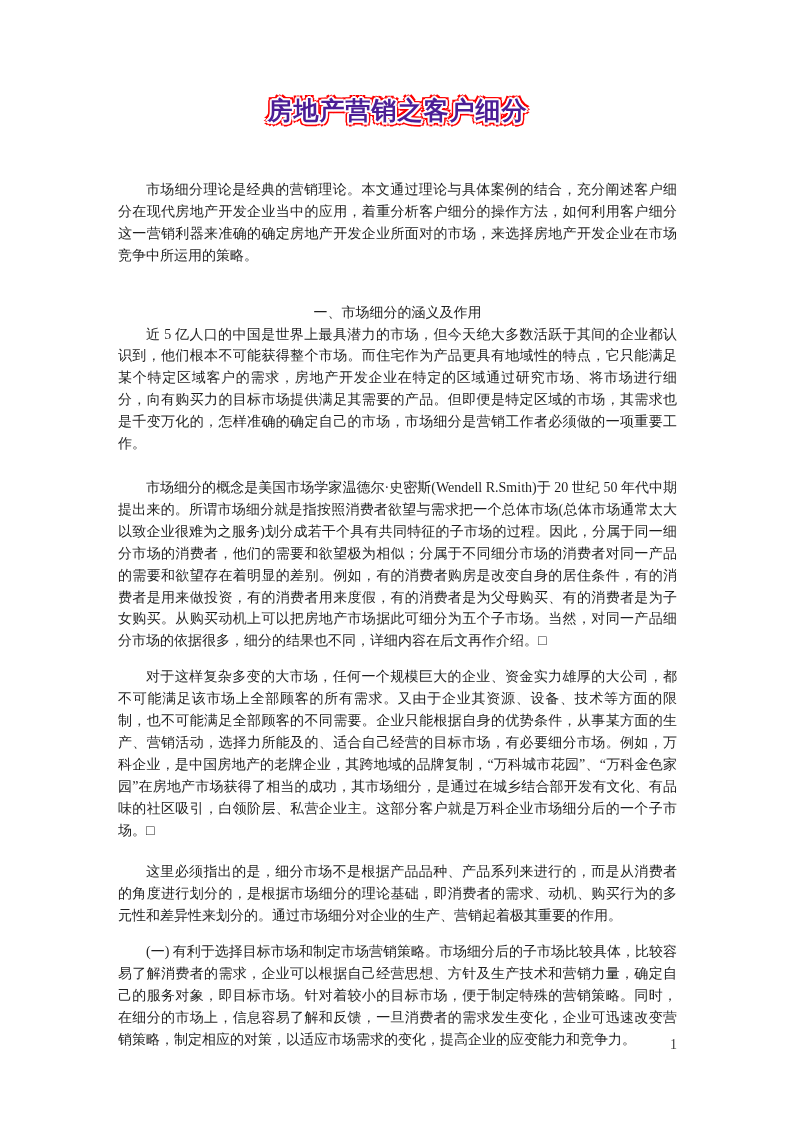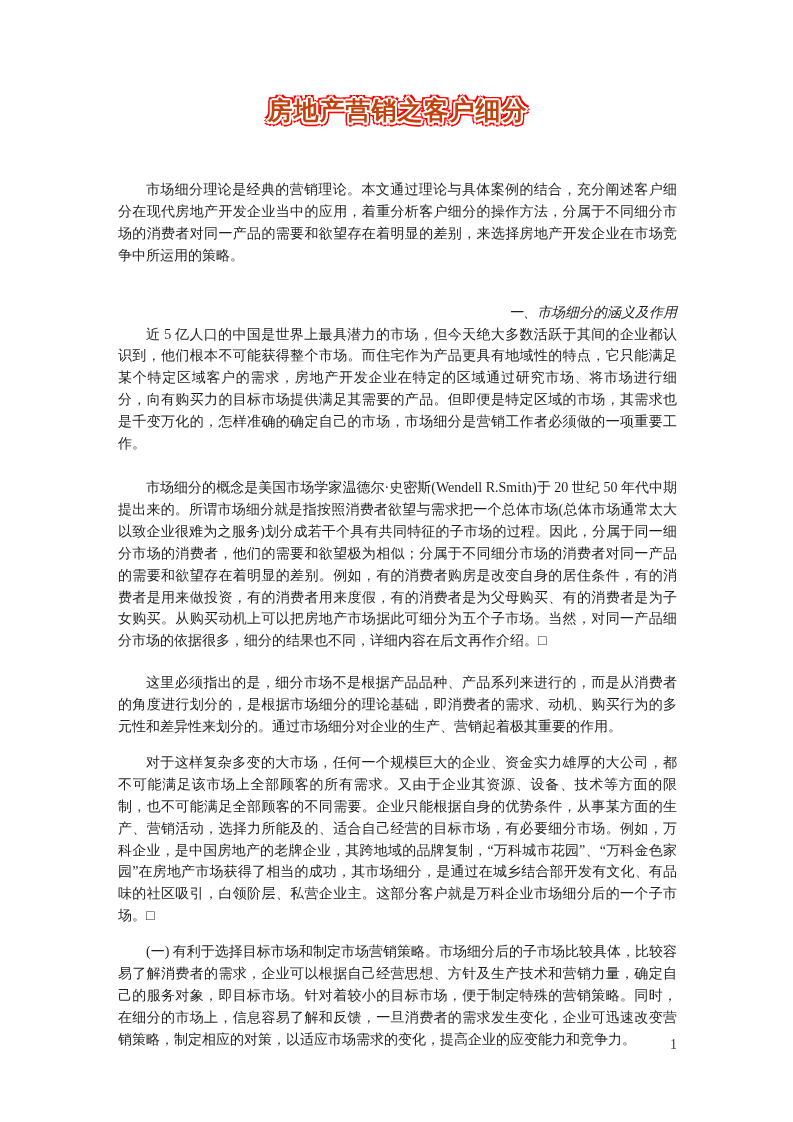--- a/index.html
+++ b/index.html
@@ -25,21 +25,21 @@
   }
 
   .doc-title {
     margin: 96px 0 0 0;
     font-family: "DejaVu Sans", "Liberation Sans", sans-serif;
     font-weight: bold;
     font-size: 25px;
     line-height: 30px;
     letter-spacing: 1px;
     text-align: center;
-    color: #c2410c;
+    color: #4c1d95;
     
     text-shadow:
       -1.5px -1.5px 0 #ffffff,  1.5px -1.5px 0 #ffffff,
       -1.5px  1.5px 0 #ffffff,  1.5px  1.5px 0 #ffffff,
       -2px 0 0 #ffffff, 2px 0 0 #ffffff, 0 -2px 0 #ffffff, 0 2px 0 #ffffff,
       -3px -3px 0 #ff0000, 3px -3px 0 #ff0000,
       -3px  3px 0 #ff0000, 3px  3px 0 #ff0000,
       -3.5px 0 0 #ff0000, 3.5px 0 0 #ff0000, 0 -3.5px 0 #ff0000, 0 3.5px 0 #ff0000;
   }
 
@@ -48,22 +48,21 @@
     text-indent: 2em;
   }
 
   .intro   { margin-top: 53px; }
 
   .heading {
     margin: 35px 0 0 0;
     font-size: 14px;
     font-weight: normal;
     line-height: 21.9px;
-    text-align: right;
-    font-style: italic;
+    text-align: center;
   }
 
   .p-a { margin-top: 0; }
   .p-b { margin-top: 22px; }
   .p-c { margin-top: 14px; }
   .p-d { margin-top: 20px; }
   .p-e { margin-top: 14px; }
 
   .page-number {
     position: absolute;
@@ -75,30 +74,30 @@
   }
 </style>
 </head>
 <body>
 
 <div class="page">
   <div class="content">
 
     <h1 class="doc-title">房地产营销之客户细分</h1>
 
-    <p class="para intro">市场细分理论是经典的营销理论。本文通过理论与具体案例的结合，充分阐述客户细分在现代房地产开发企业当中的应用，着重分析客户细分的操作方法，分属于不同细分市场的消费者对同一产品的需要和欲望存在着明显的差别，来选择房地产开发企业在市场竞争中所运用的策略。</p>
+    <p class="para intro">市场细分理论是经典的营销理论。本文通过理论与具体案例的结合，充分阐述客户细分在现代房地产开发企业当中的应用，着重分析客户细分的操作方法，如何利用客户细分这一营销利器来准确的确定房地产开发企业所面对的市场，来选择房地产开发企业在市场竞争中所运用的策略。</p>
 
     <h2 class="heading">一、市场细分的涵义及作用</h2>
 
     <p class="para p-a">近 5 亿人口的中国是世界上最具潜力的市场，但今天绝大多数活跃于其间的企业都认识到，他们根本不可能获得整个市场。而住宅作为产品更具有地域性的特点，它只能满足某个特定区域客户的需求，房地产开发企业在特定的区域通过研究市场、将市场进行细分，向有购买力的目标市场提供满足其需要的产品。但即便是特定区域的市场，其需求也是千变万化的，怎样准确的确定自己的市场，市场细分是营销工作者必须做的一项重要工作。</p>
 
     <p class="para p-b">市场细分的概念是美国市场学家温德尔·史密斯(Wendell R.Smith)于 20 世纪 50 年代中期提出来的。所谓市场细分就是指按照消费者欲望与需求把一个总体市场(总体市场通常太大以致企业很难为之服务)划分成若干个具有共同特征的子市场的过程。因此，分属于同一细分市场的消费者，他们的需要和欲望极为相似；分属于不同细分市场的消费者对同一产品的需要和欲望存在着明显的差别。例如，有的消费者购房是改变自身的居住条件，有的消费者是用来做投资，有的消费者用来度假，有的消费者是为父母购买、有的消费者是为子女购买。从购买动机上可以把房地产市场据此可细分为五个子市场。当然，对同一产品细分市场的依据很多，细分的结果也不同，详细内容在后文再作介绍。□</p>
 
+    <p class="para p-c">对于这样复杂多变的大市场，任何一个规模巨大的企业、资金实力雄厚的大公司，都不可能满足该市场上全部顾客的所有需求。又由于企业其资源、设备、技术等方面的限制，也不可能满足全部顾客的不同需要。企业只能根据自身的优势条件，从事某方面的生产、营销活动，选择力所能及的、适合自己经营的目标市场，有必要细分市场。例如，万科企业，是中国房地产的老牌企业，其跨地域的品牌复制，“万科城市花园”、“万科金色家园”在房地产市场获得了相当的成功，其市场细分，是通过在城乡结合部开发有文化、有品味的社区吸引，白领阶层、私营企业主。这部分客户就是万科企业市场细分后的一个子市场。□</p>
+
     <p class="para p-d">这里必须指出的是，细分市场不是根据产品品种、产品系列来进行的，而是从消费者的角度进行划分的，是根据市场细分的理论基础，即消费者的需求、动机、购买行为的多元性和差异性来划分的。通过市场细分对企业的生产、营销起着极其重要的作用。</p>
-
-    <p class="para p-c">对于这样复杂多变的大市场，任何一个规模巨大的企业、资金实力雄厚的大公司，都不可能满足该市场上全部顾客的所有需求。又由于企业其资源、设备、技术等方面的限制，也不可能满足全部顾客的不同需要。企业只能根据自身的优势条件，从事某方面的生产、营销活动，选择力所能及的、适合自己经营的目标市场，有必要细分市场。例如，万科企业，是中国房地产的老牌企业，其跨地域的品牌复制，“万科城市花园”、“万科金色家园”在房地产市场获得了相当的成功，其市场细分，是通过在城乡结合部开发有文化、有品味的社区吸引，白领阶层、私营企业主。这部分客户就是万科企业市场细分后的一个子市场。□</p>
 
     <p class="para p-e">(一) 有利于选择目标市场和制定市场营销策略。市场细分后的子市场比较具体，比较容易了解消费者的需求，企业可以根据自己经营思想、方针及生产技术和营销力量，确定自己的服务对象，即目标市场。针对着较小的目标市场，便于制定特殊的营销策略。同时，在细分的市场上，信息容易了解和反馈，一旦消费者的需求发生变化，企业可迅速改变营销策略，制定相应的对策，以适应市场需求的变化，提高企业的应变能力和竞争力。</p>
 
   </div>
 
   <div class="page-number">1</div>
 </div>
 
 </body></html>

